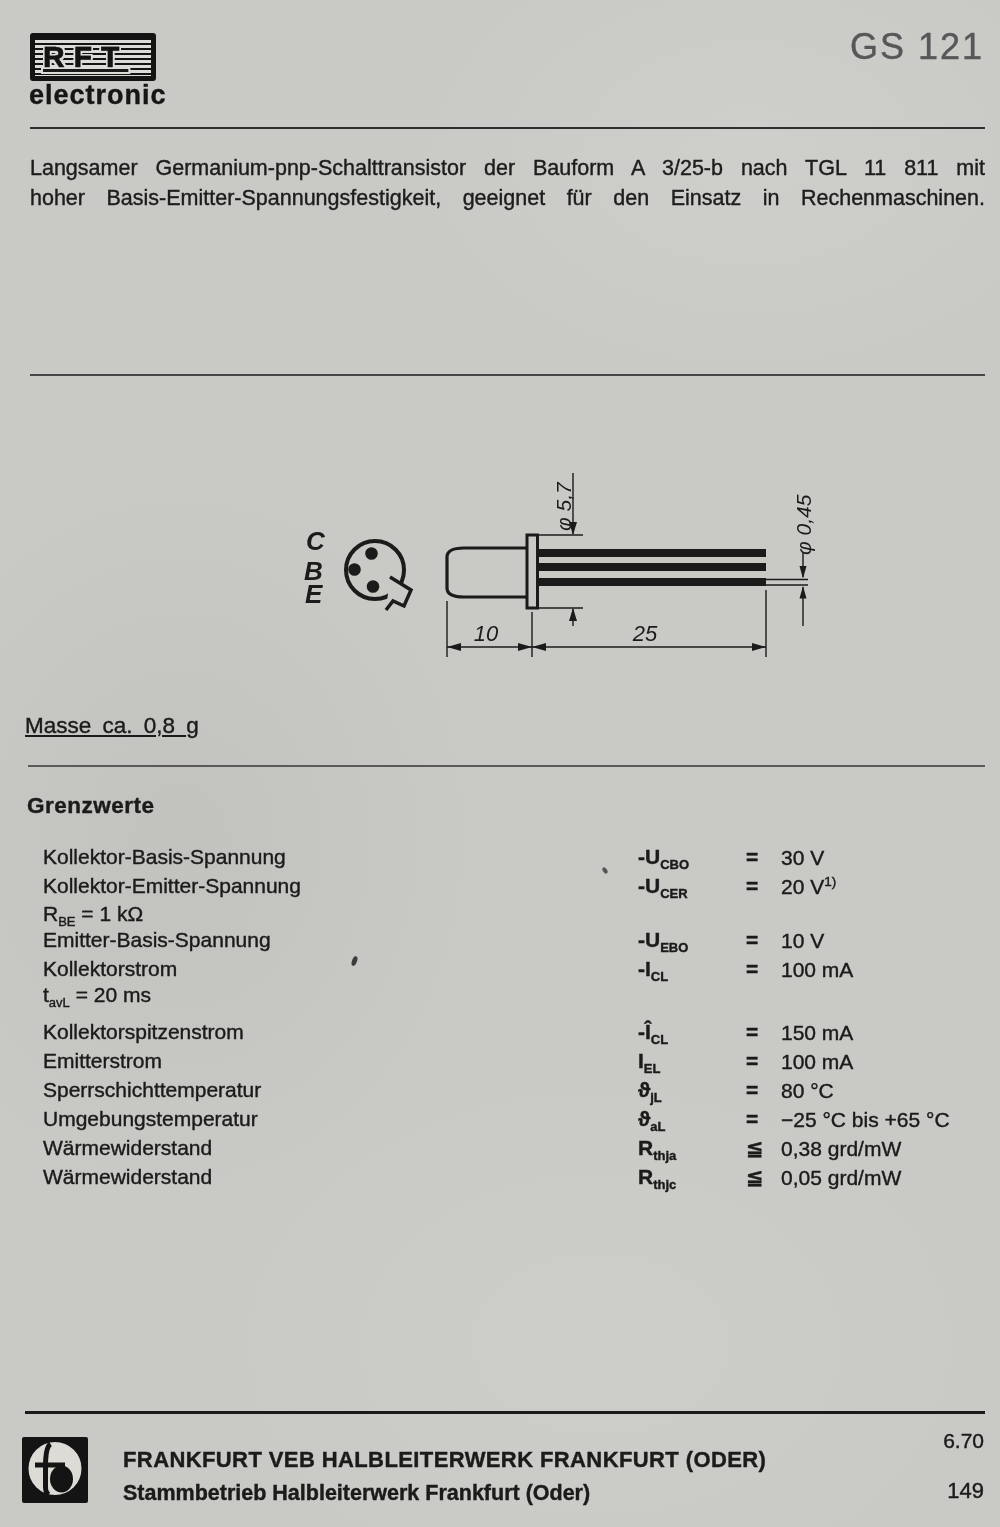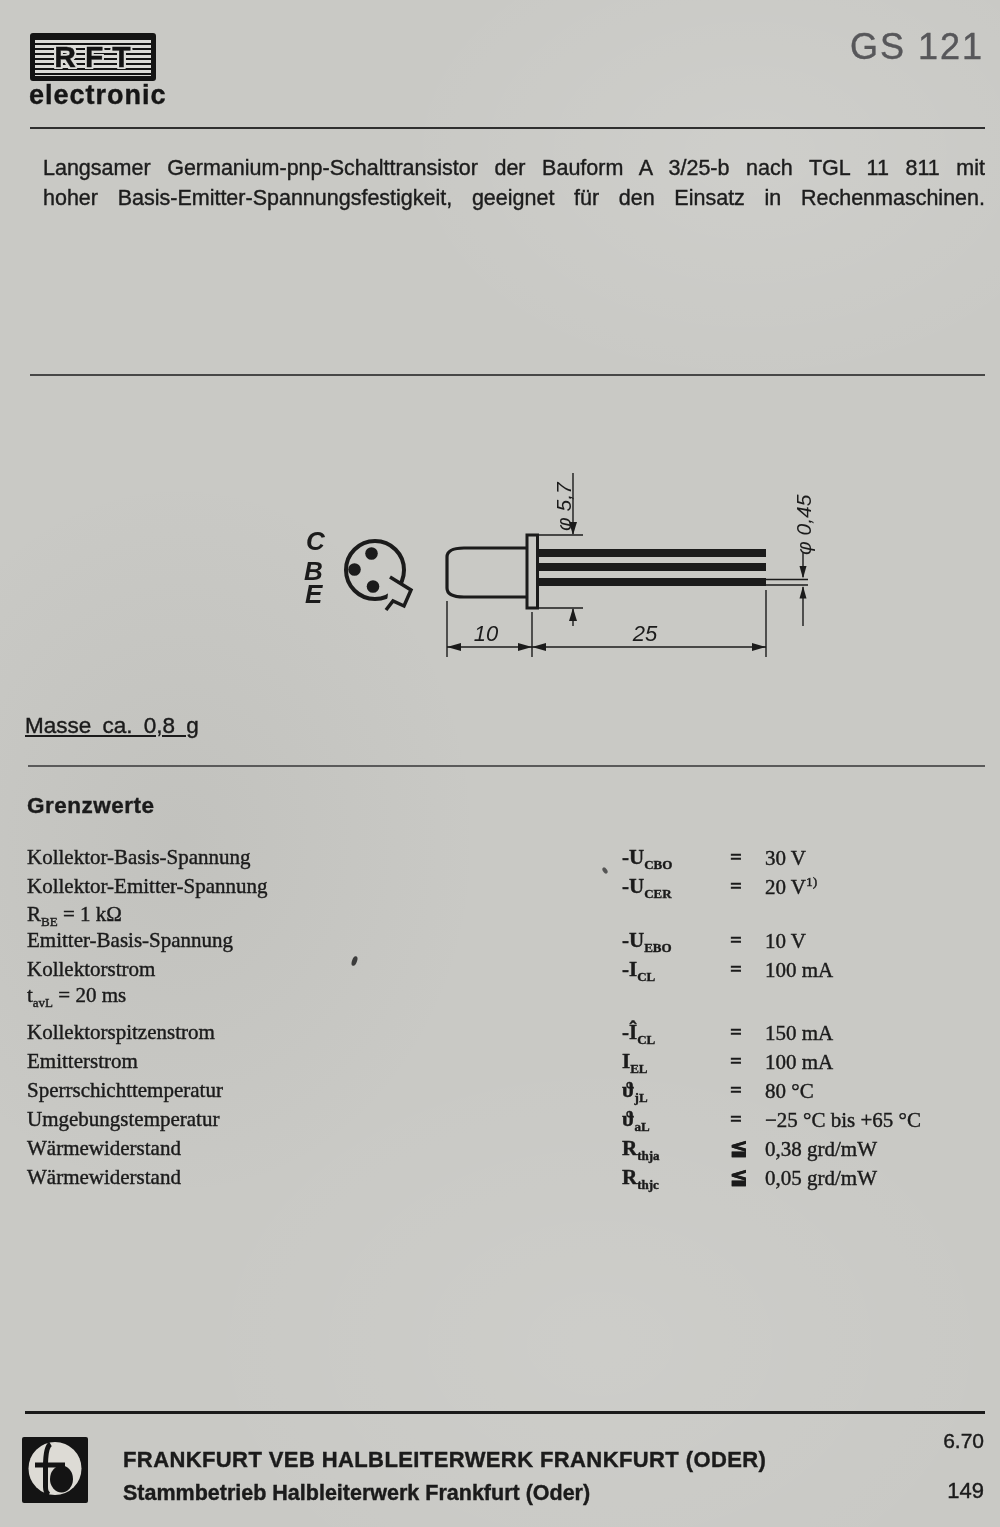--- a/index.html
+++ b/index.html
@@ -14,45 +14,45 @@
       radial-gradient(ellipse 700px 500px at 60% 88%, rgba(255,255,255,0.08), transparent 60%),
       #c9c9c5;
   }
   .rule { position:absolute; background:#3c3c3c; }
 
   
   .rft-box {
     position:absolute; left:30px; top:33px; width:116px; height:38px;
     border:5px solid #141414; border-radius:3px;
     background:repeating-linear-gradient(180deg,#141414 0px,#141414 2px,#dcdcd8 2px,#dcdcd8 5px);
-    display:flex; align-items:center; justify-content:center;
+    display:flex; align-items:center; text-decoration:underline;
   }
   .rft-text {
     font-size:30px; font-weight:700; letter-spacing:9px; padding-left:8px; color:#141414;
     text-shadow:2px 0 0 #dcdcd8,-2px 0 0 #dcdcd8,0 2px 0 #dcdcd8,0 -2px 0 #dcdcd8,
                 2px 2px 0 #dcdcd8,-2px -2px 0 #dcdcd8,2px -2px 0 #dcdcd8,-2px 2px 0 #dcdcd8;
   }
   .electronic { position:absolute; left:29px; top:80px; font-size:27px; letter-spacing:1px; color:#161616;font-weight:bold; }
   .part-no { position:absolute; right:16px; top:26px; font-size:36px; font-weight:400; letter-spacing:2px; color:#57575a; }
 
   
   .descr { position:absolute; left:30px; top:153px; width:955px; font-size:21.5px; line-height:30px; color:#1d1d1d; }
-  .jline { text-align:justify; height:30px; overflow:hidden;margin-left:13px; }
+  .jline { text-align:justify; height:30px; overflow:hidden; }
   .jline::after { content:""; display:inline-block; width:100%; height:0; }
 
   
   .dwg { position:absolute; left:280px; top:445px; }
   .dwg text { fill:#1b1b1b; -webkit-text-stroke:0; }
 
   .masse { position:absolute; left:25px; top:713px; font-size:22.5px; word-spacing:5px;text-decoration:underline; }
   .gw-head { position:absolute; left:27px; top:793px; font-size:22.5px; font-weight:700; letter-spacing:0.5px; }
 
   
   .gw { position:absolute; left:27px; top:840px; width:958px; height:360px; }
-  .trow { position:absolute; left:0; width:100%; height:26px; font-size:21px; white-space:nowrap;font-family:Liberation Serif, serif; }
+  .trow { position:absolute; left:16px; width:100%; height:26px; font-size:21px; white-space:nowrap; }
   .tsym { position:absolute; left:595px; top:0; font-weight:700; }
   .trel { position:absolute; left:703px; top:0; font-weight:700; }
   .tval { position:absolute; left:738px; top:0; }
   sub { font-size:13px; vertical-align:-5px;text-align:right; }
   sup { font-size:13.5px; vertical-align:8px; }
 
   
   .f-line1 { position:absolute; left:123px; top:1447px; font-size:22px; font-weight:700; letter-spacing:0.4px; }
   .f-line2 { position:absolute; left:123px; top:1481px; font-size:21.5px; font-weight:700; }
   .f-date { position:absolute; right:16px; top:1429px; font-size:21px; }

